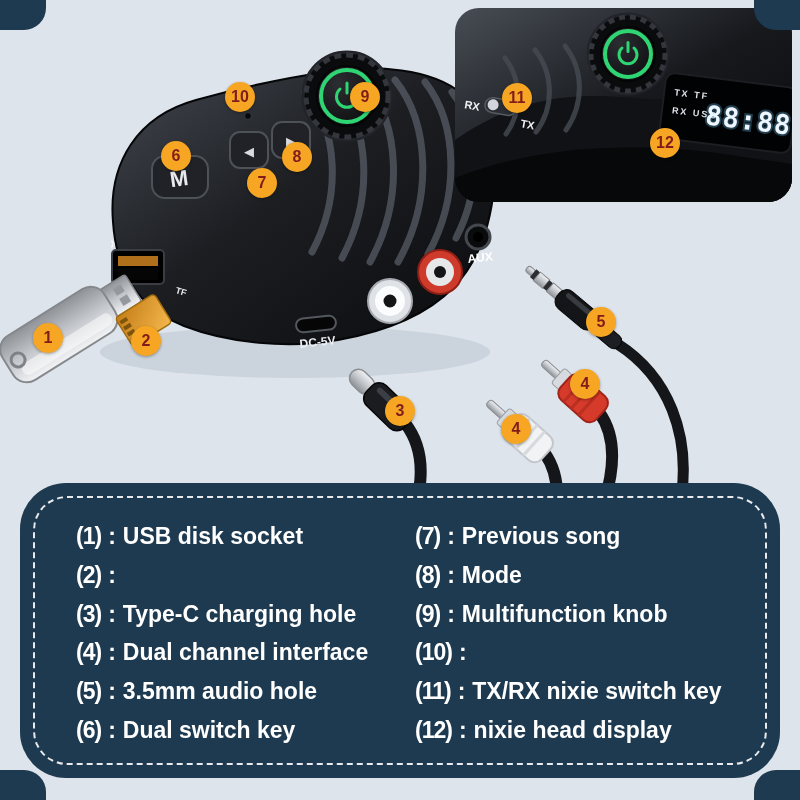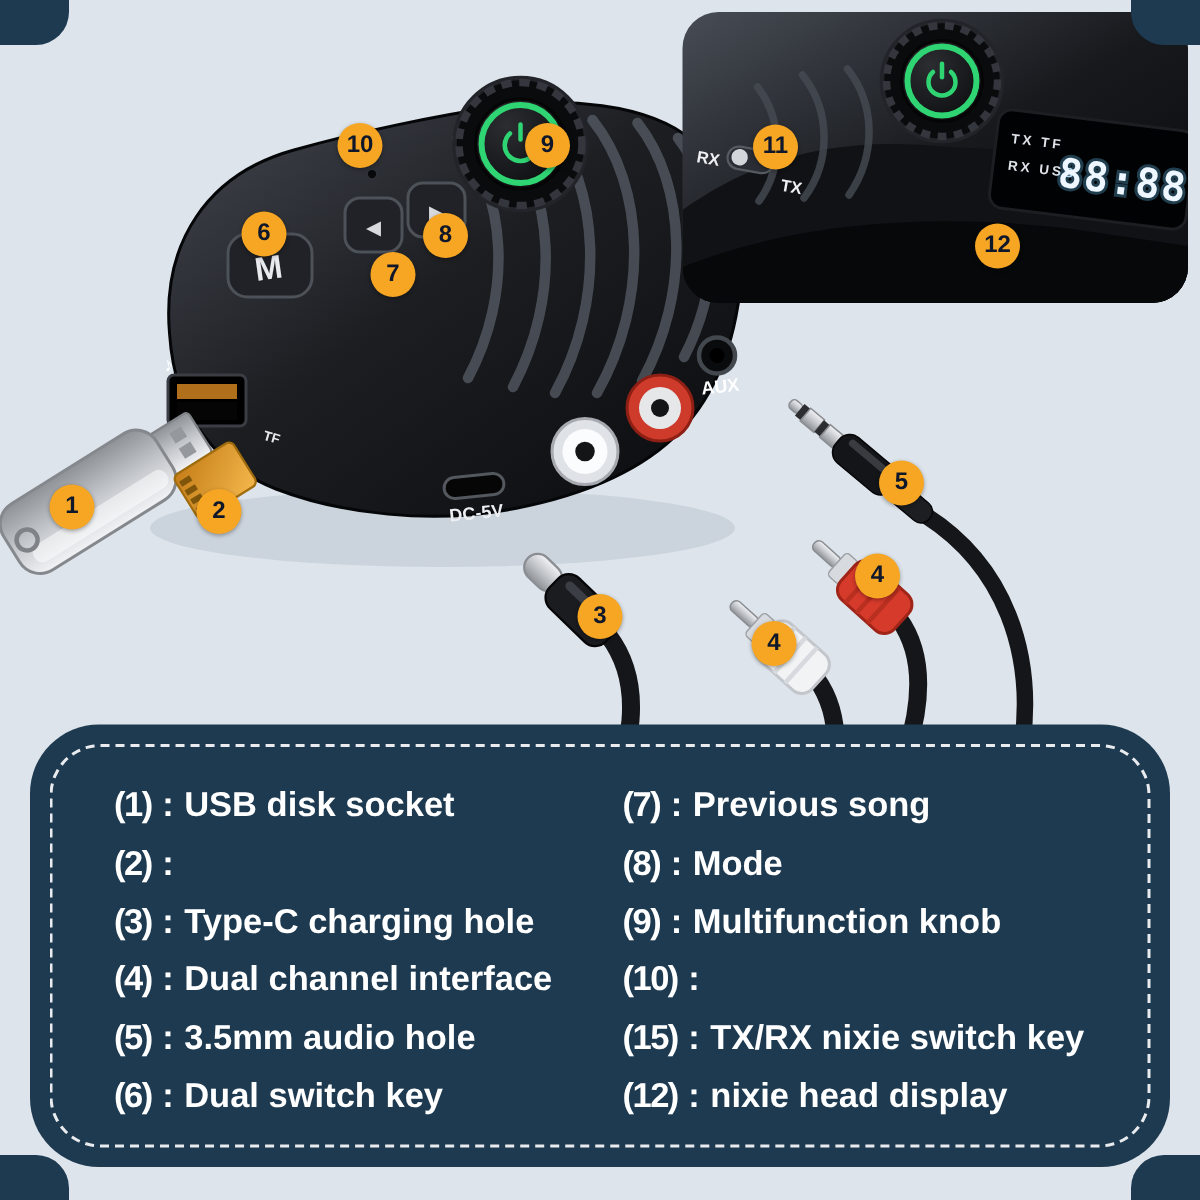--- a/index.html
+++ b/index.html
@@ -8,21 +8,21 @@
     background:#dde4eb;font-family:"Liberation Sans",sans-serif;
   }
   .corner{position:absolute;width:46px;height:30px;background:#1e3a50;z-index:8;}
   .corner.tl{top:0;left:0;border-radius:0 0 22px 0;}
   .corner.tr{top:0;right:0;border-radius:0 0 0 22px;}
   .corner.bl{bottom:0;left:0;border-radius:0 22px 0 0;}
   .corner.br{bottom:0;right:0;border-radius:22px 0 0 0;}
   .illustration{position:absolute;top:0;left:0;z-index:1;}
   .badge{
     position:absolute;width:30px;height:30px;border-radius:50%;
-    background:#f6a623;color:#0f172a;font-weight:bold;font-size:16px;
+    background:#f6a623;color:#7f1d1d;font-weight:bold;font-size:16px;
     display:flex;align-items:center;justify-content:center;
     box-shadow:0 1px 3px rgba(0,0,0,.35);z-index:6;
   }
   .legend{
     position:absolute;left:20px;top:483px;width:760px;height:295px;
     background:#1e3a50;border-radius:46px;z-index:7;box-sizing:border-box;
   }
   .legend-border{
     position:absolute;top:13px;left:13px;right:13px;bottom:13px;
     border:2px dashed rgba(255,255,255,.9);border-radius:34px;pointer-events:none;
@@ -246,21 +246,21 @@
   <div class="badge" style="left:385px;top:396px">3</div>
   <div class="badge" style="left:501px;top:414px">4</div>
   <div class="badge" style="left:570px;top:369px">4</div>
   <div class="badge" style="left:586px;top:307px">5</div>
   <div class="badge" style="left:161px;top:141px">6</div>
   <div class="badge" style="left:247px;top:168px">7</div>
   <div class="badge" style="left:282px;top:142px">8</div>
   <div class="badge" style="left:350px;top:82px">9</div>
   <div class="badge" style="left:225px;top:82px">10</div>
   <div class="badge" style="left:502px;top:83px">11</div>
-  <div class="badge" style="left:650px;top:149px">12</div>
+  <div class="badge" style="left:650px;top:128px">12</div>
 
   <div class="legend">
     <div class="legend-border"></div>
     <div class="legend-cols">
       <div class="legend-col">
         <div class="legend-item">
             <span class="num">(1)</span>
             <span class="sep">:</span>
             <span class="lbl">USB disk socket</span>
           </div>
@@ -303,21 +303,21 @@
         <div class="legend-item">
             <span class="num">(9)</span>
             <span class="sep">:</span>
             <span class="lbl">Multifunction knob</span>
           </div>
         <div class="legend-item">
             <span class="num">(10)</span>
             <span class="sep">:</span>
           </div>
         <div class="legend-item">
-            <span class="num">(15)</span>
+            <span class="num">(11)</span>
             <span class="sep">:</span>
             <span class="lbl">TX/RX nixie switch key</span>
           </div>
         <div class="legend-item">
             <span class="num">(12)</span>
             <span class="sep">:</span>
             <span class="lbl">nixie head display</span>
           </div>
       </div>
     </div>

